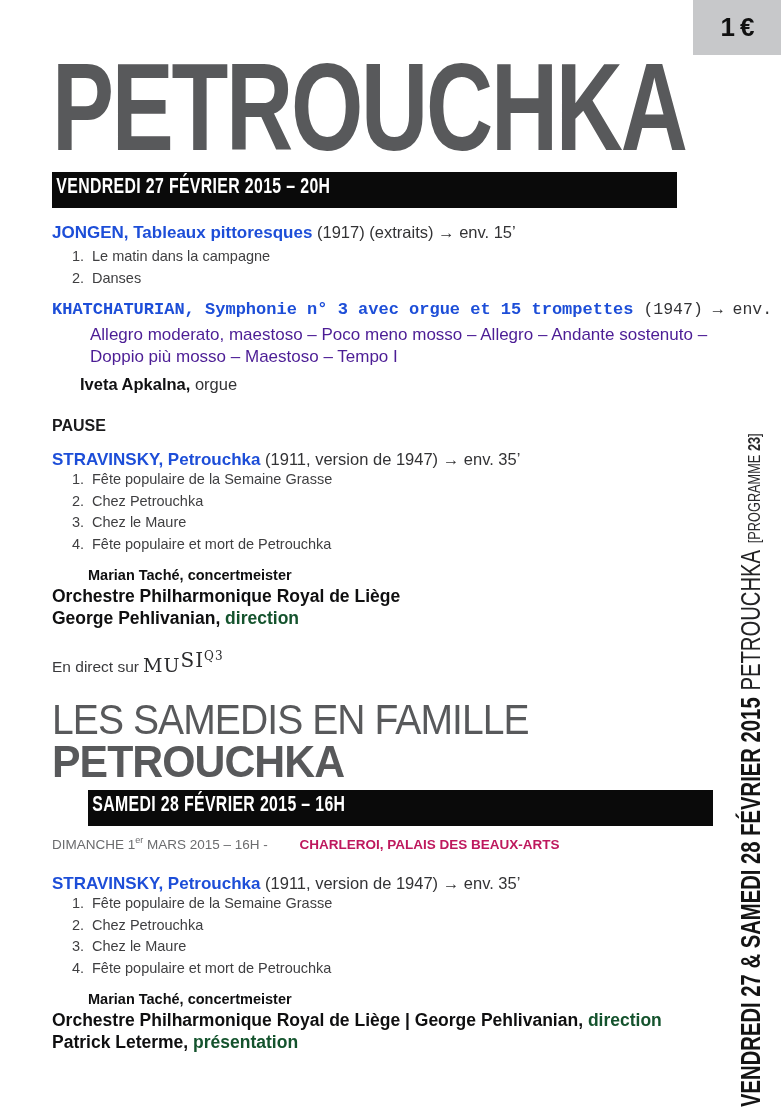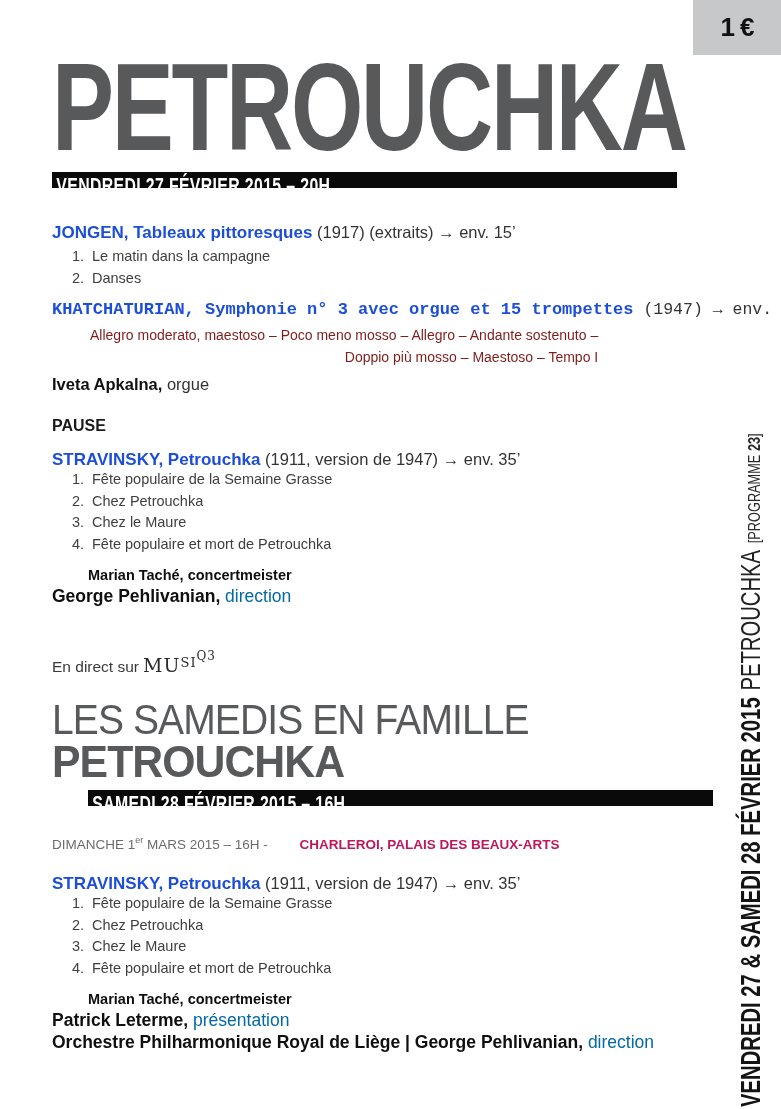--- a/index.html
+++ b/index.html
@@ -12,57 +12,57 @@
   
   .badge{left:693px;top:0;width:88px;height:55px;background:#c7c8ca;
     display:flex;align-items:center;justify-content:center;}
   .badge span{font-size:26px;font-weight:bold;color:#111;letter-spacing:-1px;}
 
   
   .main-title{left:52px;top:57px;font-size:124px;line-height:100px;font-weight:bold;
     color:#58595b;letter-spacing:-3px;transform:scaleX(0.75);transform-origin:0 0;white-space:nowrap;}
 
   
-  .banner{left:52px;width:625px;height:16px;background:#0a0a0a;overflow:visible;}
+  .banner{left:52px;width:625px;height:36px;background:#0a0a0a;overflow:visible;}
   .banner-inner{display:inline-block;color:#ffffff;font-weight:bold;font-size:22px;
     line-height:28px;padding-left:6px;letter-spacing:0.5px;transform:scaleX(0.72);
     transform-origin:0 0;white-space:nowrap;}
   .banner1{top:172px;} .banner2{top:790px;margin-left:36px;}
 
   
   .work-header{left:52px;white-space:nowrap;font-size:17px;line-height:22px;}
   .work-header .b{font-weight:bold;color:#1d4ed8;}
   .work-header .n{font-weight:normal;color:#333335;font-size:16.5px;}
 
   
   .nlist{left:72px;font-size:14.5px;color:#3f3f41;}
   .nlist .li{line-height:21.5px;white-space:nowrap;}
   .nlist .num{display:inline-block;width:20px;}
 
   
-  .mlist{left:90px;font-size:14px;color:#7f1d1d;text-align:right;}
+  .mlist{left:90px;font-size:17px;color:#4c1d95;}
   .mlist .ml{line-height:22px;white-space:nowrap;}
 
   .soloist{left:52px;font-size:16.5px;line-height:22px;}
   .soloist .b{font-weight:bold;color:#111113;}
   .soloist .n{color:#333335;}
 
   .pause{left:52px;font-size:16px;font-weight:bold;color:#1a1a1c;line-height:20px;}
 
   .credits{left:52px;}
   .credits .c-small{font-size:14.5px;line-height:20px;font-weight:bold;color:#0f0f10;white-space:nowrap;margin-left:36px;}
   .credits .c-big{font-size:17.5px;line-height:22px;white-space:nowrap;}
   .credits .c-big .b{font-weight:bold;color:#0f0f10;}
-  .credits .c-big .n{font-weight:normal;color:#0369a1;}
+  .credits .c-big .n{font-weight:bold;color:#14532d;}
 
   
   .broadcast{left:52px;top:652px;font-size:15.5px;color:#3a3a3c;line-height:26px;white-space:nowrap;}
   .musiq{font-family:"DejaVu Serif",serif;color:#2b2b2d;}
   .musiq .mu{font-size:19px;letter-spacing:1px;margin-left:4px;}
-  .musiq .si{font-size:13px;position:relative;top:-5px;letter-spacing:1px;}
+  .musiq .si{font-size:20px;position:relative;top:-5px;letter-spacing:1px;}
   .musiq .q3{font-size:12px;position:relative;top:-12px;letter-spacing:1px;}
 
   
   .series-title{left:52px;top:698px;font-size:42px;line-height:44px;font-weight:normal;
     color:#58595b;letter-spacing:-1px;transform:scaleX(0.93);transform-origin:0 0;white-space:nowrap;}
   .series-sub{left:52px;top:741px;font-size:45px;line-height:42px;font-weight:bold;
     color:#58595b;letter-spacing:-1px;transform:scaleX(0.95);transform-origin:0 0;white-space:nowrap;}
 
   .extra-date{left:52px;top:831px;font-size:13.5px;line-height:18px;white-space:nowrap;}
   .extra-date .g{color:#6b6c6e;}
@@ -73,21 +73,21 @@
   .sidebar{left:733px;top:1107px;transform:rotate(-90deg) scaleX(0.75);
     transform-origin:0 0;white-space:nowrap;line-height:36px;}
   .sidebar .dates{font-size:27px;font-weight:bold;color:#141414;letter-spacing:0;}
   .sidebar .stitle{font-size:27px;font-weight:normal;color:#222224;margin-left:9px;}
   .sidebar .prog{font-size:17px;color:#2a2a2c;margin-left:9px;}
   .sidebar .prog .pb{font-weight:bold;}
 
   
   .wh1{top:221px;} .nl1{top:246px;}
   .wh2{top:299px;font-family:Liberation Mono, monospace;} .ml2{top:324px;}
-  .sol1{top:373px;}
+  .sol1{top:373px;margin-left:28px;}
   .pau{top:416px;}
   .wh3{top:448px;} .nl3{top:469px;}
   .cr1{top:565px;}
   .wh4{top:872px;} .nl4{top:893px;}
   .cr2{top:989px;}
 </style>
 </head>
 <body>
 
 <div class="abs badge">
@@ -135,20 +135,21 @@
 
     <div class="li"><span class="num">2.</span><span>Chez Petrouchka</span></div>
 
     <div class="li"><span class="num">3.</span><span>Chez le Maure</span></div>
 
     <div class="li"><span class="num">4.</span><span>Fête populaire et mort de Petrouchka</span></div>
   </div>
 
 <div class="abs credits cr1">
   <div class="c-small">Marian Taché, concertmeister</div>
+  <div class="c-big"><span class="b">Orchestre Philharmonique Royal de Liège</span></div>
   <div class="c-big"><span class="b">George Pehlivanian,</span><span class="n"> direction</span></div>
 </div>
 
 <div class="abs broadcast">
   <span>En direct sur</span><span class="musiq"><span class="mu">MU</span><span class="si">SI</span><span class="q3">Q3</span></span>
 </div>
 
 <div class="abs series-title">LES SAMEDIS EN FAMILLE</div>
 <div class="abs series-sub">PETROUCHKA</div>
 
@@ -169,19 +170,19 @@
 
     <div class="li"><span class="num">2.</span><span>Chez Petrouchka</span></div>
 
     <div class="li"><span class="num">3.</span><span>Chez le Maure</span></div>
 
     <div class="li"><span class="num">4.</span><span>Fête populaire et mort de Petrouchka</span></div>
   </div>
 
 <div class="abs credits cr2">
   <div class="c-small">Marian Taché, concertmeister</div>
+  <div class="c-big"><span class="b">Orchestre Philharmonique Royal de Liège | George Pehlivanian,</span><span class="n"> direction</span></div>
   <div class="c-big"><span class="b">Patrick Leterme,</span><span class="n"> présentation</span></div>
-  <div class="c-big"><span class="b">Orchestre Philharmonique Royal de Liège | George Pehlivanian,</span><span class="n"> direction</span></div>
 </div>
 
 <div class="abs sidebar">
   <span class="dates">VENDREDI 27 &amp; SAMEDI 28 FÉVRIER 2015</span><span class="stitle">PETROUCHKA</span><span class="prog"><span>[PROGRAMME </span><span class="pb">23</span><span>]</span></span>
 </div>
 
 </body></html>

